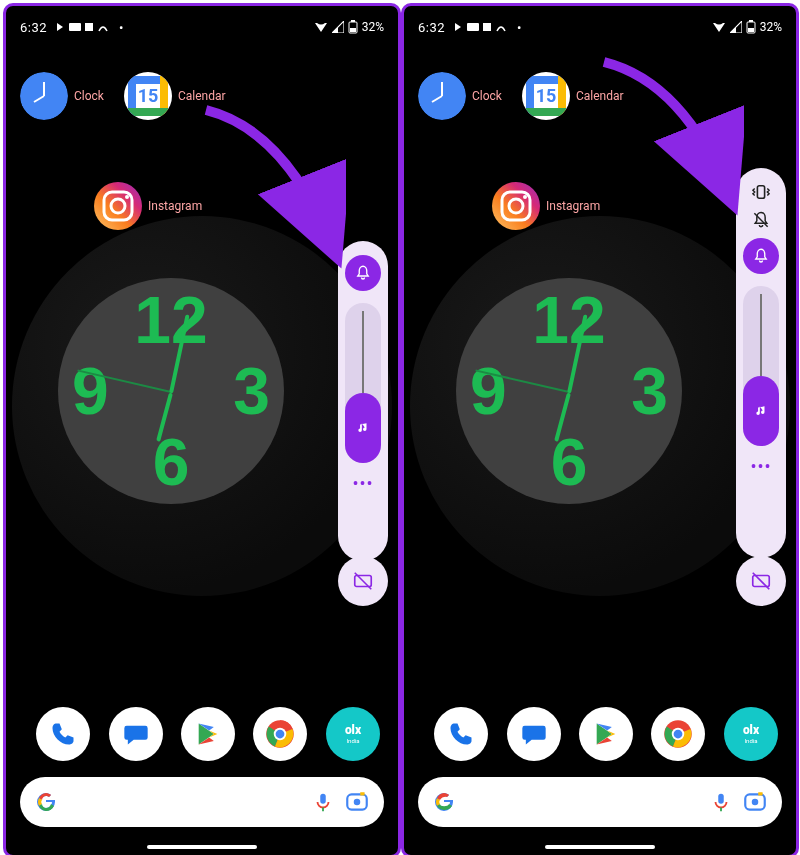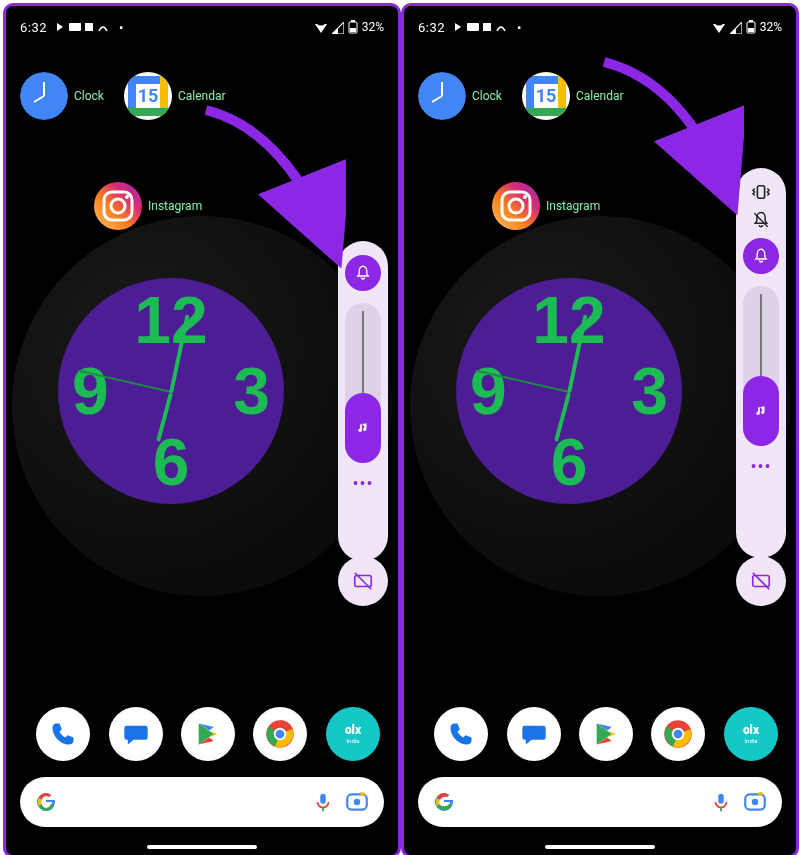--- a/index.html
+++ b/index.html
@@ -3,31 +3,31 @@
 <meta charset="utf-8">
 <style>
 html,body{margin:0;padding:0;background:#fff;font-family:-apple-system,Roboto,Arial,sans-serif}
 .stage{width:800px;height:855px;position:relative;background:#fff}
 .phone{position:absolute;top:3px;width:392px;height:849px;background:#000;border:3px solid #8b27e5;border-radius:10px;overflow:hidden}
 .phone.left{left:3px}
 .phone.right{left:401px}
 
 .status{position:absolute;top:0;left:0;right:0;height:30px;color:#fff;font-size:13px;display:flex;align-items:center;padding:6px 14px 0 14px;justify-content:space-between}
 .status .l{display:flex;align-items:center;gap:6px;letter-spacing:.5px}
-.status .r{display:flex;align-items:flex-end;gap:4px;font-size:12px}
+.status .r{display:flex;align-items:center;gap:4px;font-size:12px}
 
 .apps{position:absolute;top:66px;left:14px;display:flex;gap:20px}
 .apps2{position:absolute;top:176px;left:88px}
 .app{display:flex;align-items:center;gap:6px}
 .app .ic{width:48px;height:48px;border-radius:50%}
-.app .lb{color:#86efac;font-size:12px;text-align:center}
+.app .lb{color:#fca5a5;font-size:12px;text-align:center}
 
 .moon{position:absolute;left:50%;top:50%;transform:translate(-50%,-50%);width:380px;height:380px;border-radius:50%;background:radial-gradient(circle at 35% 35%,#1a1a1a,#0b0b0b 70%);top:400px}
 
-.clockw{position:absolute;left:52px;top:272px;width:226px;height:226px;border-radius:50%;background:#4c1d95;display:flex;align-items:center;justify-content:center}
+.clockw{position:absolute;left:52px;top:272px;width:226px;height:226px;border-radius:50%;background:#404040;display:flex;align-items:center;justify-content:center}
 .clockw .num{position:absolute;font-size:66px;font-weight:800;color:#1dbb53;font-family:Arial,sans-serif}
 .clockw .n12{top:4px;left:50%;transform:translateX(-50%)}
 .clockw .n3{right:14px;top:50%;transform:translateY(-50%)}
 .clockw .n6{bottom:4px;left:50%;transform:translateX(-50%)}
 .clockw .n9{left:14px;top:50%;transform:translateY(-50%)}
 .clockw .hand{position:absolute;left:50%;top:50%;transform-origin:0 50%;background:#1dbb53;height:4px;border-radius:3px}
 .clockw .hh{width:50px;transform:rotate(105deg)}
 .clockw .mh{width:80px;transform:rotate(282deg)}
 .clockw .sh{width:96px;height:2px;background:#1c8a44;transform:rotate(193deg)}
 

